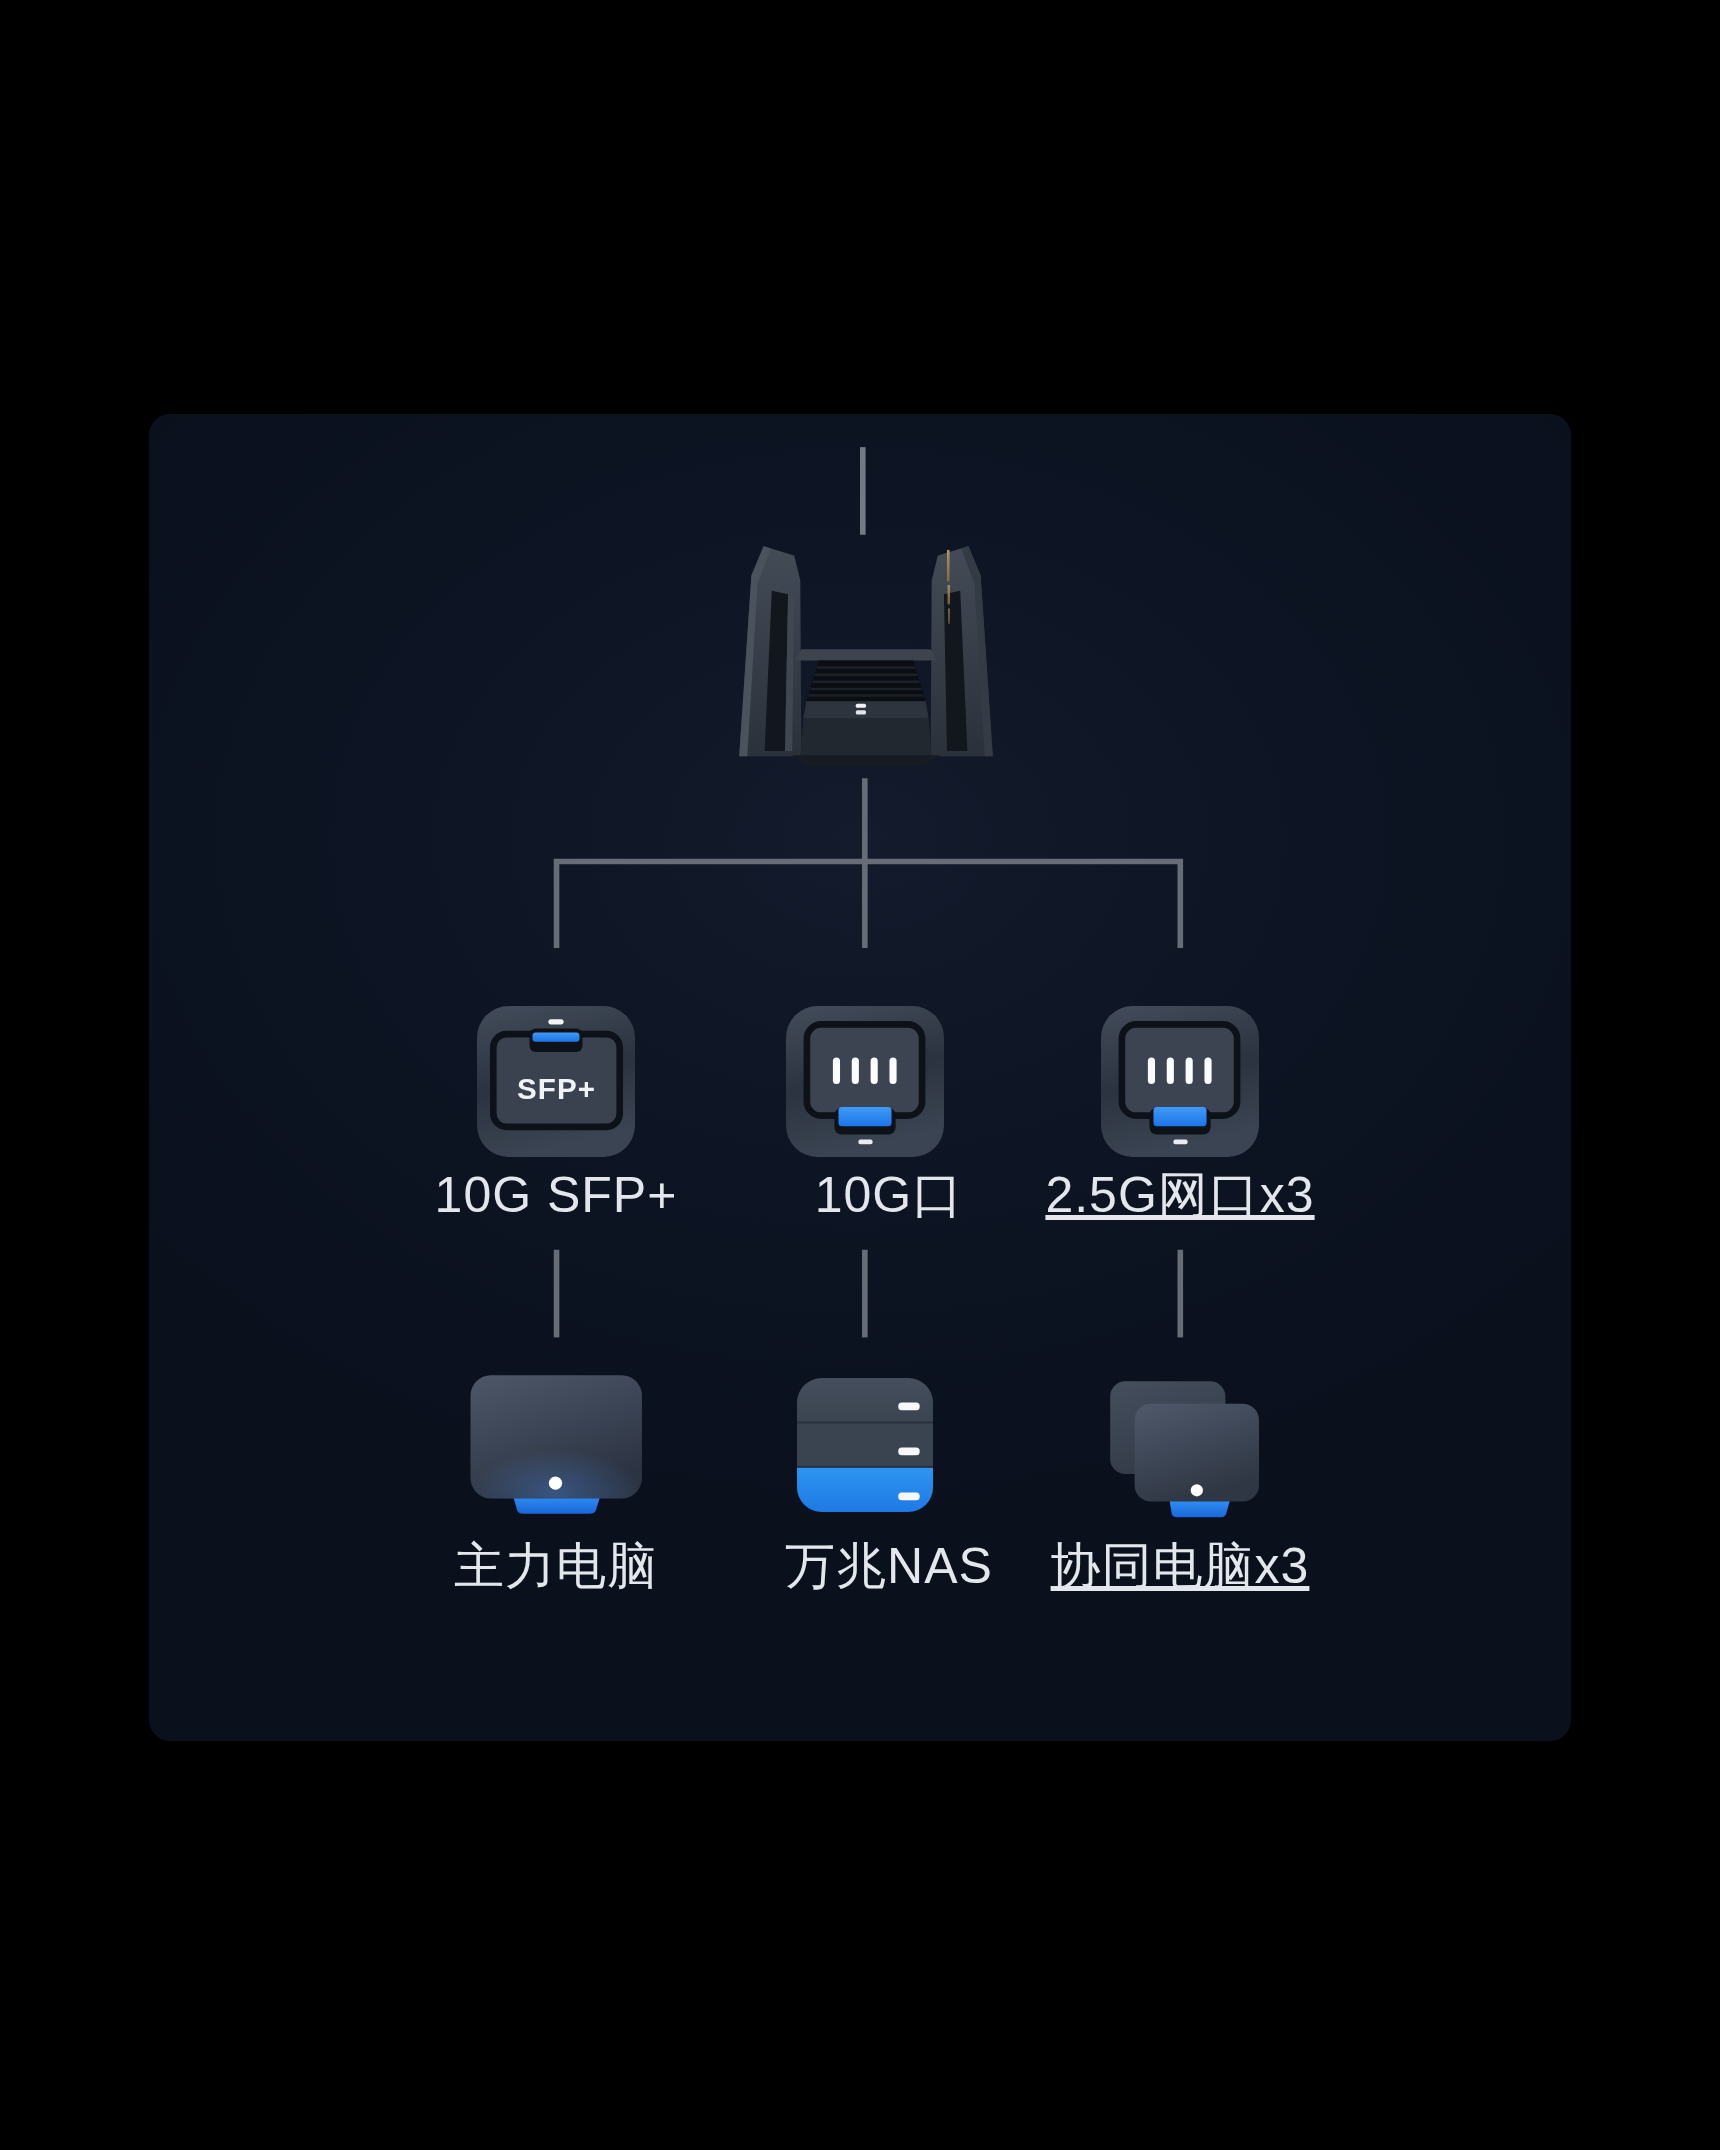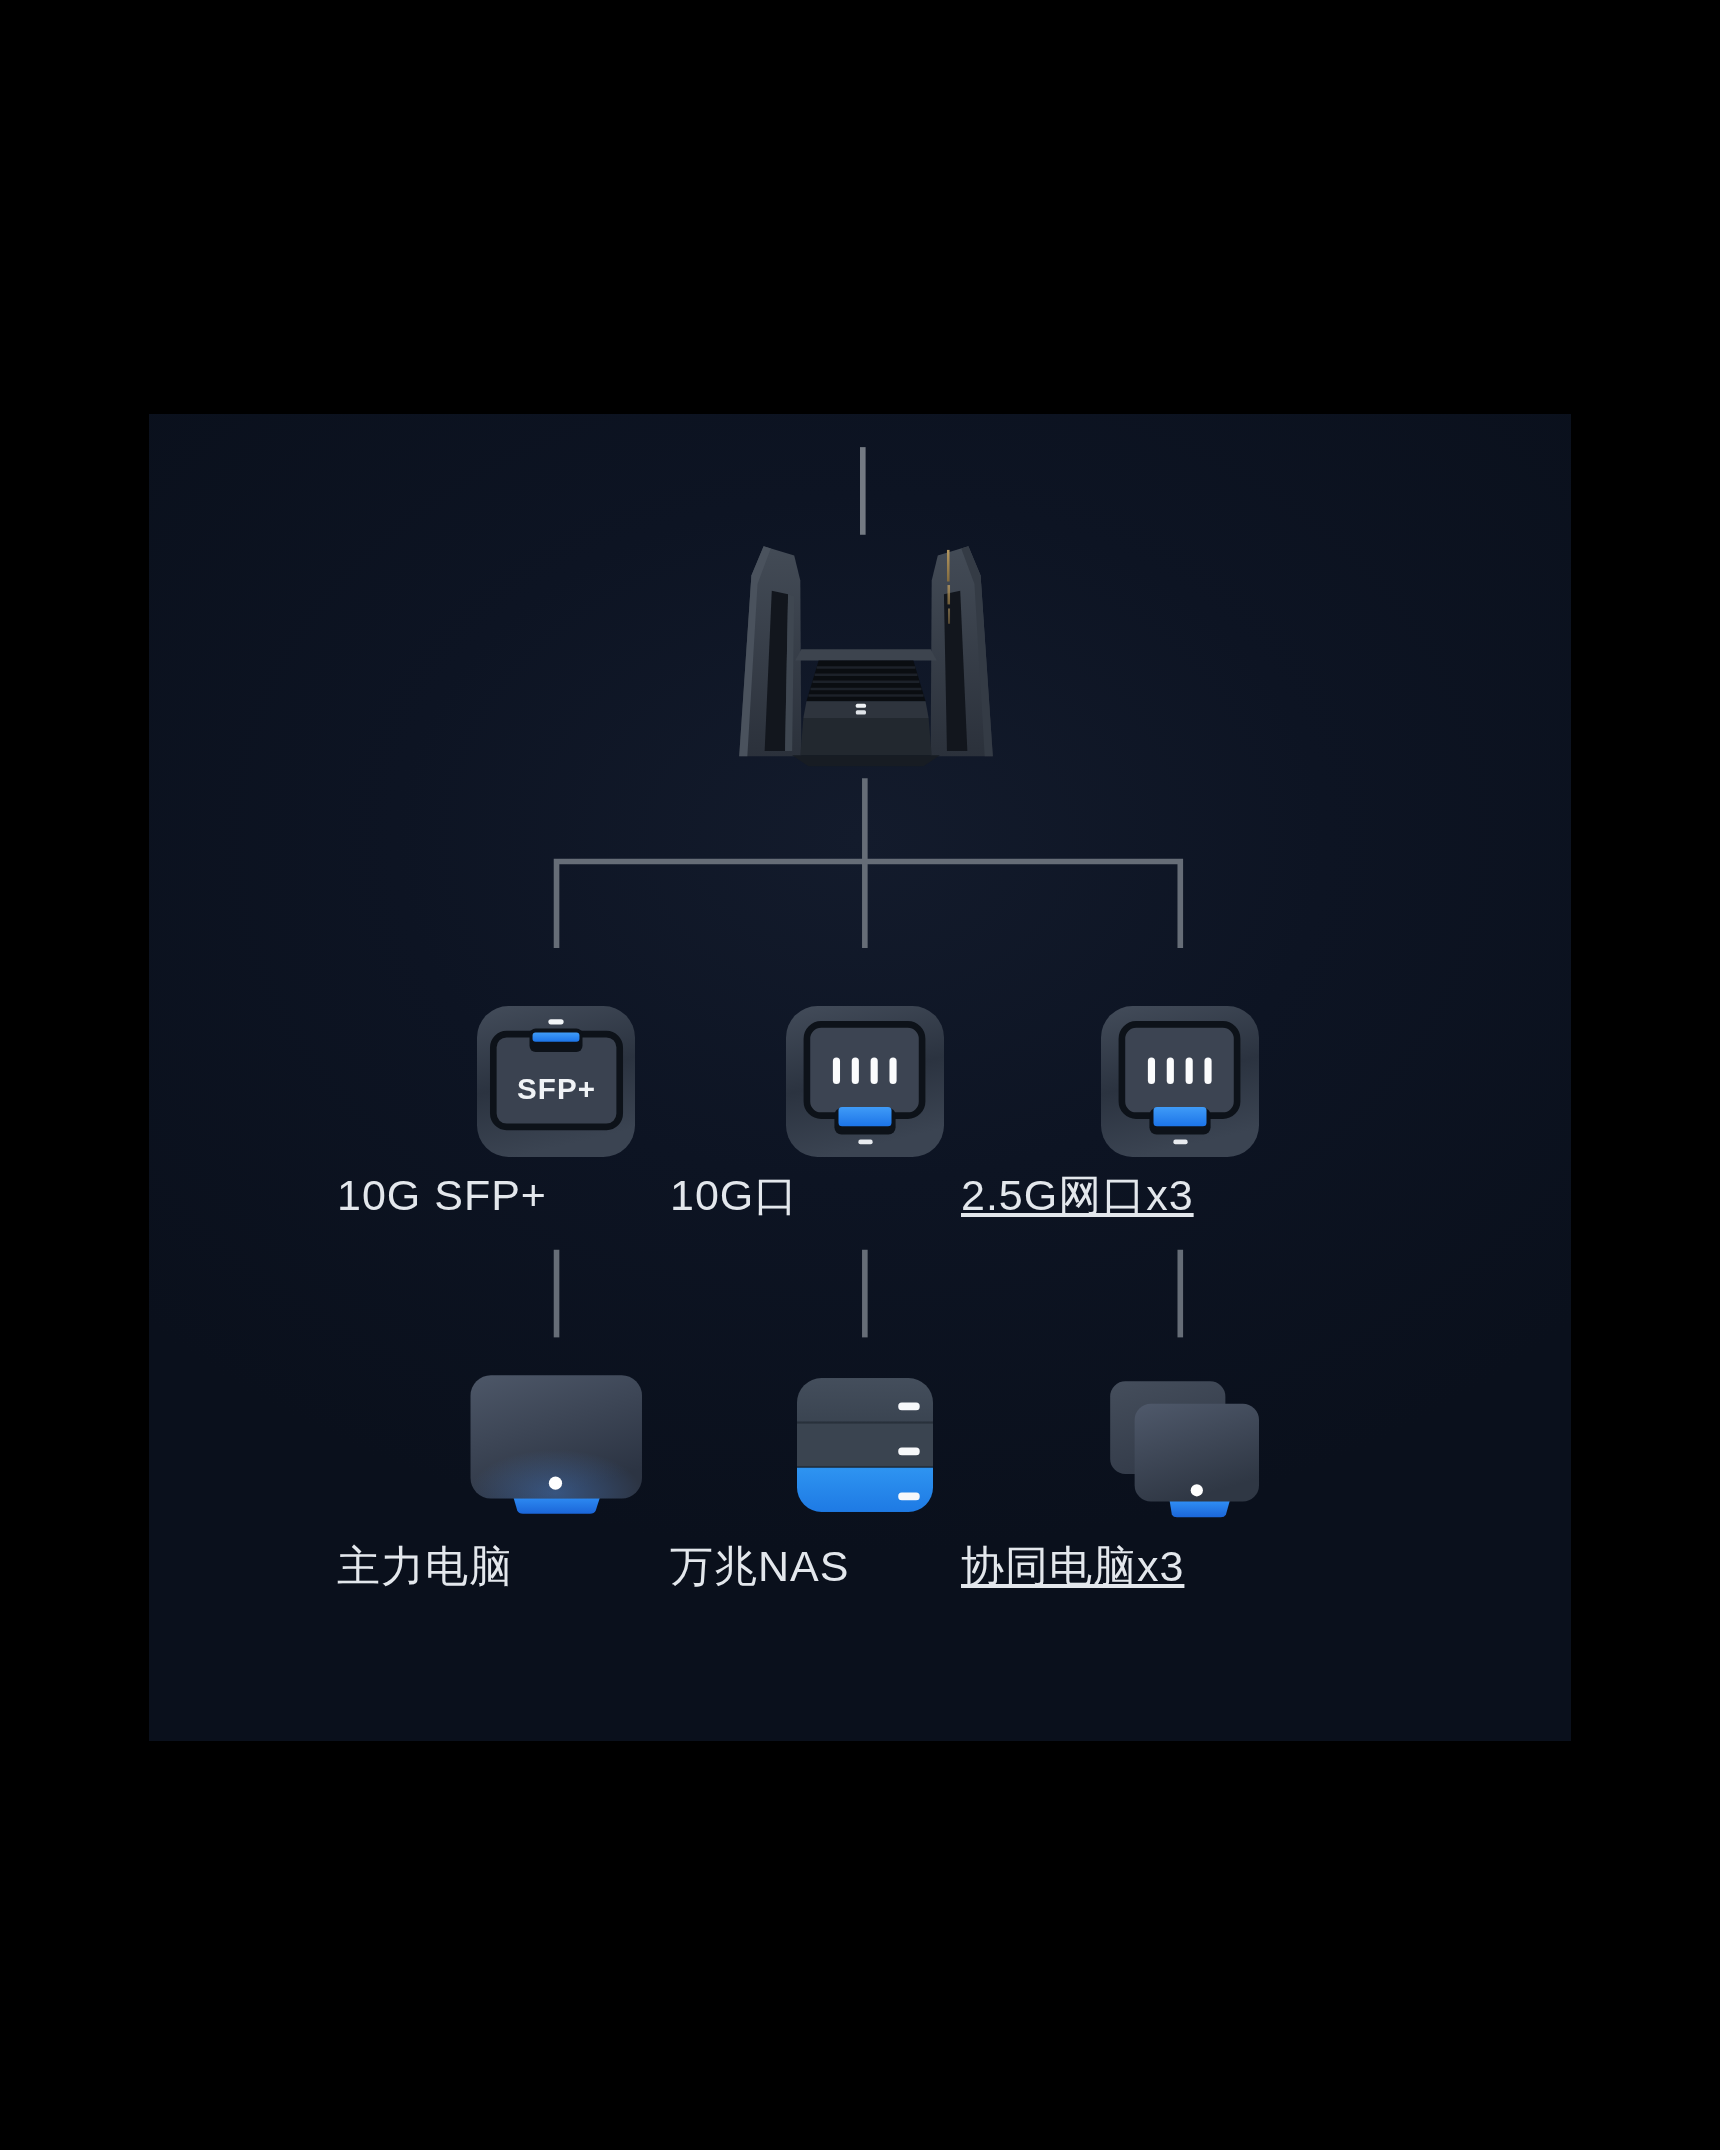--- a/index.html
+++ b/index.html
@@ -12,20 +12,21 @@
     background:#000;
     overflow:hidden;
   }
 
   .panel {
     position:absolute;
     left:149px; top:414px;
     width:1422px; height:1327px;
     background:
       radial-gradient(ellipse 969px 714px at 50% 32%, #131b2c 0%, #0d1423 48%, #0a101c 100%);
+    border-radius: 21px;
   }
 
   .connectors {
     position:absolute; left:0; top:0;
     width:1422px; height:1327px;
   }
 
   .router {
     position:absolute;
     left:582px; top:113px;
@@ -36,21 +37,22 @@
     position:absolute; top:592px;
     width:158px; height:151px;
   }
   .port-icon.c1 { left:328px; }   
   .port-icon.c2 { left:637px; }  
   .port-icon.c3 { left:952px; }  
 
   .lbl {
     position:absolute;
     width:438px;
-    font-size:43px;
+    text-align:center;
+    font-size:50px;
     line-height:43px;
     letter-spacing:1px;
     color:#e3e7ec;
     white-space:nowrap;
   }
   .port-lbl  { top:760px; }
   .dev-lbl   { top:1131px; }
   .lbl.c1 { left:188px; }   
   .lbl.c2 { left:521px; }   
   .lbl.c3 { left:812px;text-decoration:underline; }  

